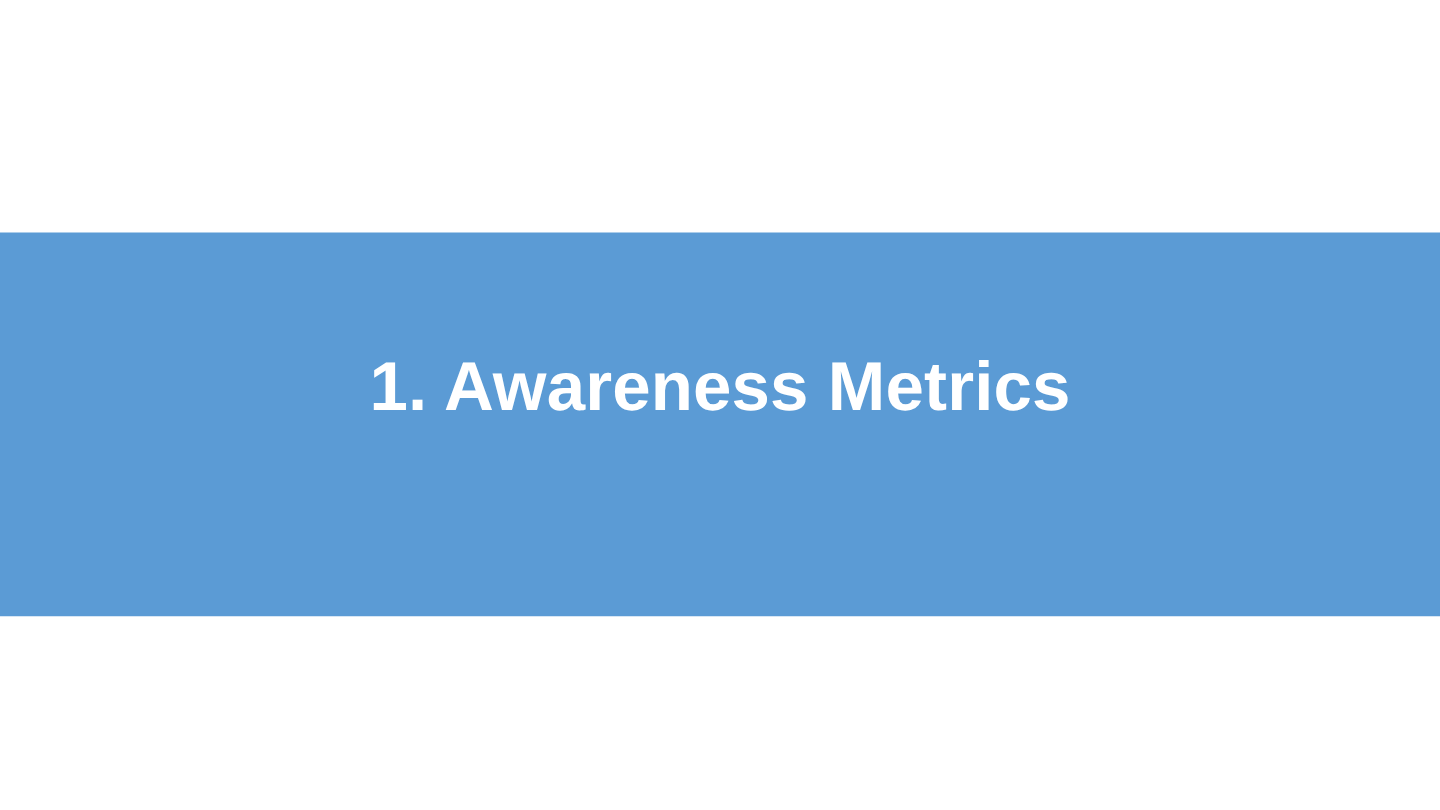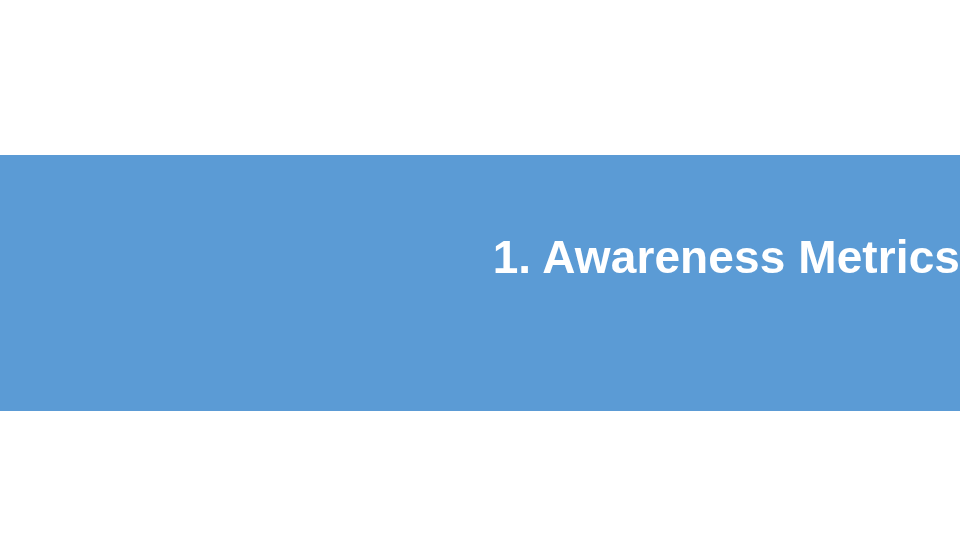--- a/index.html
+++ b/index.html
@@ -25,21 +25,21 @@
     top: 155px;
     width: 960px;
     height: 256px;
     background: #5b9bd5;
   }
   .band-title {
     position: absolute;
     left: 0;
     top: 0;
     width: 960px;
-    text-align: right;
+    text-align: center;
     color: #ffffff;
     font-family: "Liberation Sans", sans-serif;
     font-size: 46px;
     font-weight: bold;
     letter-spacing: 0.1px;
     line-height: 1;
     margin: 0;
     padding-top: 79px;
     white-space: nowrap;
   }

